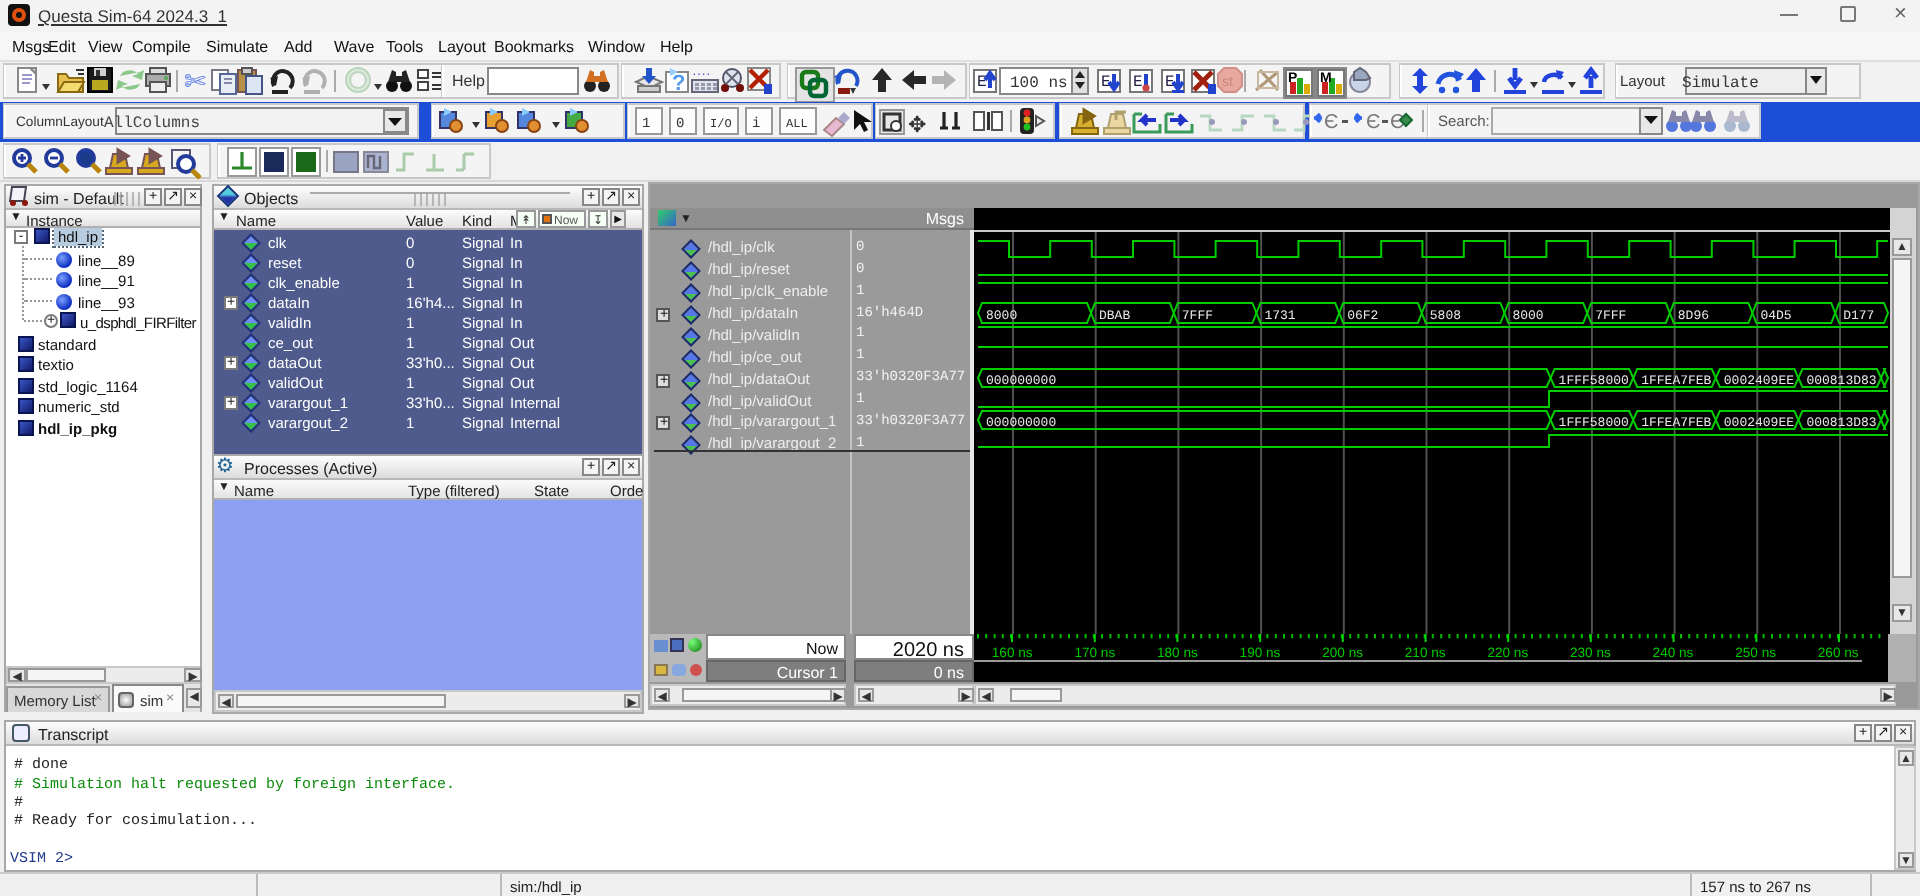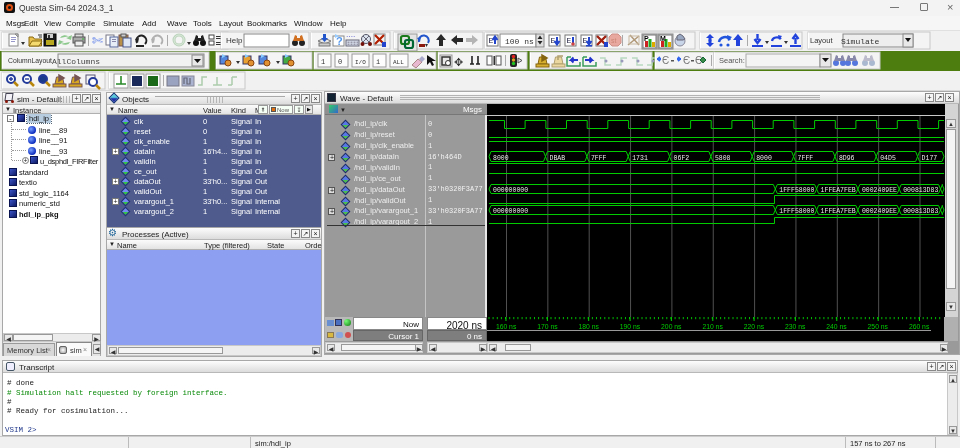--- a/index.html
+++ b/index.html
@@ -5,21 +5,21 @@
 html,body{margin:0;padding:0;width:960px;height:448px;overflow:hidden;background:#f0f0f0;
   font-family:"Liberation Sans",sans-serif;}
 *{box-sizing:border-box;}
 .abs{position:absolute;}
 #root{position:relative;width:960px;height:448px;font-size:8px;color:#000;}
 
 #titlebar{left:0;top:0;width:960px;height:16px;background:#f3f3f3;}
 #menubar{left:0;top:16px;width:960px;height:15px;background:#f6f6f6;border-bottom:1px solid #e0e0e0;}
 .menu{position:absolute;top:3px;font-size:8px;color:#111;}
 #toolrow1{left:0;top:31px;width:960px;height:20px;background:#f1f1f1;}
-#toolrow2{left:0;top:51px;width:960px;height:20px;background:#4d7c0f;}
+#toolrow2{left:0;top:51px;width:960px;height:20px;background:#1d4ed8;}
 #toolrow3{left:0;top:71px;width:960px;height:20px;background:#f1f1f1;border-bottom:1px solid #d8d8d8;}
 
 .panel{position:absolute;background:#c4b5fd;border:1px solid #a8a8a8;}
 .phead{position:absolute;left:0;top:0;right:0;height:12px;background:linear-gradient(#fdfdfd,#dcdcdc);
   border-bottom:1px solid #b8b8b8;font-size:8px;}
 .pbtn{position:absolute;top:1px;width:9px;height:9px;background:#f4f4f4;border:1px solid #888;
   font-size:7px;line-height:7px;text-align:center;color:#222;}
 .colhead{position:absolute;left:0;right:0;height:9px;background:linear-gradient(#fbfbfb,#e3e3e3);
   border-bottom:1px solid #b0b0b0;font-size:7.5px;color:#222;}
 .dragdots{position:absolute;height:7px;width:26px;
@@ -48,21 +48,21 @@
 .wexp::after{content:"+";position:absolute;left:1px;top:-1px;font-size:7px;color:#111;}
 </style>
 </head>
 <body>
 <div id="root">
 
 <div class="abs" id="titlebar">
   <div class="abs" style="left:4px;top:2px;width:11px;height:11px;background:#111;border-radius:2px;">
     <div class="abs" style="left:2px;top:2px;width:7px;height:7px;border-radius:50%;border:2px solid #e05010;"></div>
   </div>
-  <div class="abs" style="left:19px;top:3px;font-size:8.5px;color:#333;">Questa Sim-64 2024.3_1</div>
+  <div class="abs" style="left:19px;top:3px;font-size:8.5px;color:#333;text-decoration:underline;">Questa Sim-64 2024.3_1</div>
   <div class="abs" style="left:890px;top:7px;width:9px;height:1px;background:#777;"></div>
   <div class="abs" style="left:920px;top:3px;width:8px;height:8px;border:1px solid #777;border-radius:1px;"></div>
   <div class="abs" style="left:947px;top:1px;font-size:11px;color:#666;">×</div>
 </div>
 
 <div class="abs" id="menubar">
   <div class="menu" style="left:6px;">Msgs</div>
   <div class="menu" style="left:24px;">Edit</div>
   <div class="menu" style="left:44px;">View</div>
   <div class="menu" style="left:66px;">Compile</div>
@@ -593,28 +593,20 @@
   </div>
   <div class="abs" style="left:0;top:22px;width:214px;height:95px;background:#8c9ff0;"></div>
   <div class="sb" style="left:0;top:117px;width:214px;height:11px;">
     <div class="sbtn" style="left:1px;top:1px;width:8px;height:7px;">◀</div>
     <div class="sthumb" style="left:10px;top:1px;width:105px;height:7px;"></div>
     <div class="sbtn" style="left:204px;top:1px;width:8px;height:7px;">▶</div>
   </div>
 </div>
 
 <div class="panel" id="wavewin" style="left:324px;top:91px;width:636px;height:264px;background:#9a9a9a;">
-  <div class="phead">
-    <div class="abs" style="left:2px;top:1px;width:9px;height:9px;background:#123;border:1px solid #334;"></div>
-    <div class="abs" style="left:15px;top:2px;color:#222;">Wave - Default</div>
-    <div class="abs" style="left:75px;top:3px;width:420px;height:5px;background:repeating-linear-gradient(0,#999 0,#999 1px,transparent 1px,transparent 2px);opacity:.7;"></div>
-    <div class="pbtn" style="left:600px;">+</div>
-    <div class="pbtn" style="left:610px;">↗</div>
-    <div class="pbtn" style="left:620px;">×</div>
-  </div>
 
   <div class="abs" style="left:0;top:12px;width:162px;height:11px;background:#8f8f8f;border-bottom:1px solid #777;">
     <div class="abs" style="left:4px;top:1px;width:9px;height:8px;background:linear-gradient(135deg,#3c6,#36c);"></div>
     <div class="abs" style="left:15px;top:3px;font-size:6px;color:#222;">▼</div>
     <div class="abs" style="right:5px;top:1px;color:#fff;font-size:8px;">Msgs</div>
   </div>
   <div class="abs" style="left:162px;top:12px;width:468px;height:11px;background:#000;border-right:2px solid #fff;"></div>
 
   <div class="abs" id="wavenames" style="left:0;top:23px;width:162px;height:203px;background:#9a9a9a;border-right:2px solid #e8e8e8;">
     <div class="abs" style="left:100px;top:0;width:1px;height:203px;background:#c4c4c4;"></div>

